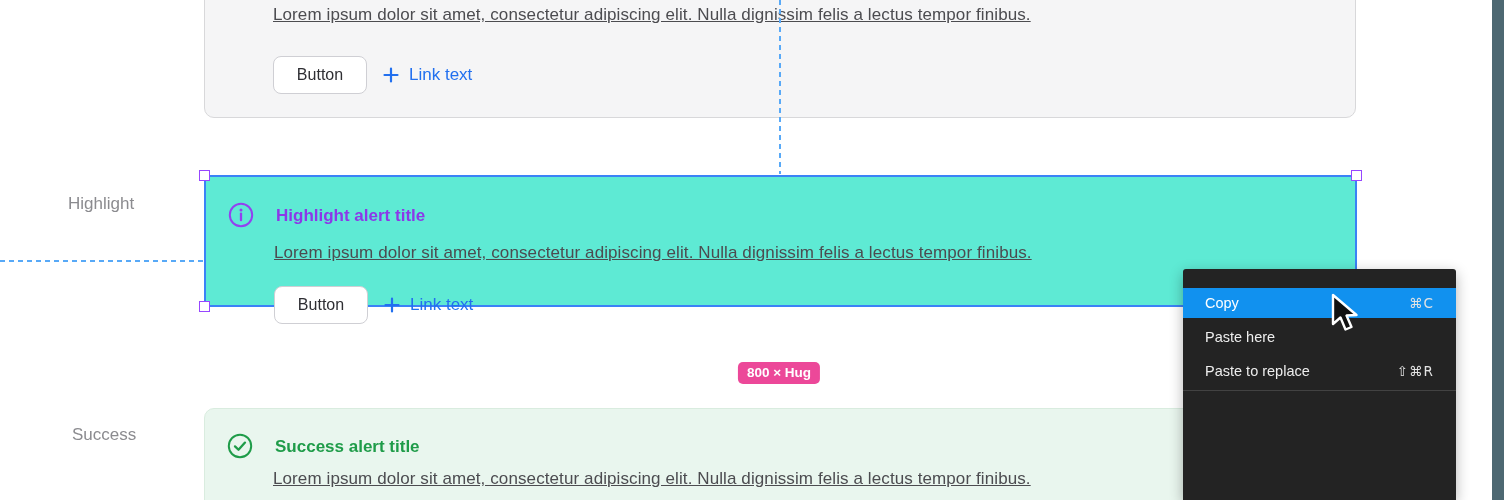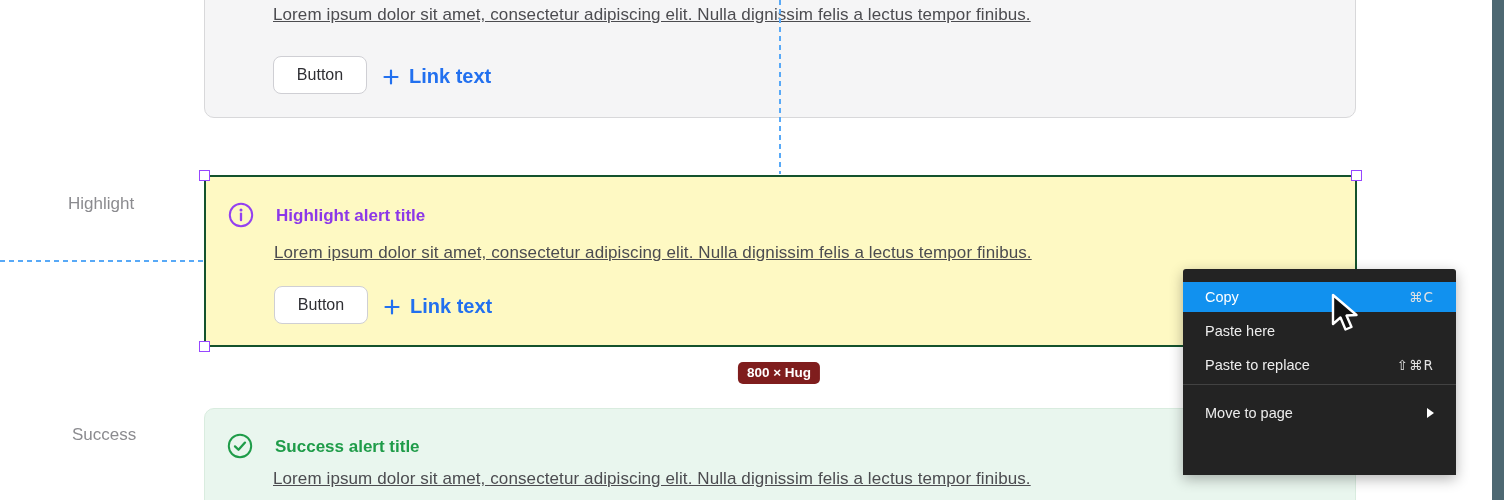--- a/index.html
+++ b/index.html
@@ -8,58 +8,58 @@
 
   .stage { position:relative; width:1504px; height:500px; overflow:hidden; background:#ffffff; }
 
   
   .alert-card { position:absolute; border-radius:10px; }
   .dotgrid { background-image: radial-gradient(rgba(0,0,0,0.035) 1px, transparent 1px); background-size:7px 7px; }
 
   .card-neutral { left:204px; top:-62px; width:1152px; height:180px;
                   background:#f5f5f6; border:1px solid #d8d8da; }
 
-  .card-highlight { left:204px; top:175px; width:1153px; height:172px;
-                    background:#fef9c3; border:2px solid #14532d; border-radius:0; }
+  .card-highlight { left:204px; top:175px; width:1153px; height:132px;
+                    background:#5eead4; border:2px solid #3b82f6; border-radius:0; }
 
   .card-success { left:204px; top:408px; width:1152px; height:152px;
                   background:#e9f6ee; border:1px solid #d9ecdf; }
 
   .alert-body { position:absolute; font-size:17px; color:#4c4c50; letter-spacing:.1px; white-space:nowrap;text-decoration:underline; }
   .alert-title { position:absolute; font-size:17px; font-weight:700; white-space:nowrap; }
   .title-purple { color:#8c38e8; }
   .title-green { color:#1f9c49; }
 
   .alert-icon { position:absolute; width:26px; height:26px; }
 
   .ui-button { position:absolute; width:94px; height:38px; background:#ffffff; border:1px solid #cfcfd4;
                border-radius:8px; font-size:16px; color:#2e2e33; display:flex; align-items:center;
                justify-content:center; font-family:"Liberation Sans", sans-serif; cursor:default; }
 
   .link-row { position:absolute; display:flex; align-items:center; gap:10px; }
-  .link-label { font-size:20px; font-weight:700; color:#2270ef; white-space:nowrap; }
+  .link-label { font-size:17px; font-weight:400; color:#2270ef; white-space:nowrap; }
 
   
   .section-label { position:absolute; font-size:17px; color:#8b8b8f; white-space:nowrap; }
 
   
   .sel-handle { position:absolute; width:11px; height:11px; background:#ffffff; border:1.5px solid #9747ff; }
 
   .guide-v { position:absolute; left:779px; top:0; width:2px; height:174px;
              background:repeating-linear-gradient(to bottom, #58a9f7 0 5px, transparent 5px 9px); }
   .guide-h { position:absolute; left:0; top:260px; width:203px; height:2px;
              background:repeating-linear-gradient(to right, #58a9f7 0 5px, transparent 5px 9px); }
 
   .size-badge { position:absolute; left:779px; top:362px; transform:translateX(-50%);
-                background:#7f1d1d; color:#ffffff; font-size:13.5px; font-weight:700;
+                background:#ec4899; color:#ffffff; font-size:13.5px; font-weight:700;
                 line-height:22px; height:22px; padding:0 9px; border-radius:5px; white-space:nowrap; }
 
   
-  .context-menu { position:absolute; left:1183px; top:269px; width:273px; height:206px;
-                  background:#232323; border-radius:3px 3px 0 0; padding-top:13px;
+  .context-menu { position:absolute; left:1183px; top:269px; width:273px; height:231px;
+                  background:#232323; border-radius:3px 3px 0 0; padding-top:19px;
                   box-shadow:0 4px 14px rgba(0,0,0,.3); }
   .menu-item { height:30px; margin-bottom:4px; padding:0 22px; display:flex; align-items:center;
                justify-content:space-between; font-size:14.5px; color:#ededed; cursor:default; white-space:nowrap; }
   .menu-item.highlighted { background:#1191ef; color:#ffffff; }
   .menu-shortcut { font-family:"DejaVu Sans", sans-serif; font-size:13.5px; color:#e3e3e3; letter-spacing:1px; }
   .menu-sep { height:1px; background:#424242; margin:4px 0 13px 0; }
   .submenu-arrow { width:0; height:0; border-top:5px solid transparent; border-bottom:5px solid transparent;
                    border-left:7px solid #ffffff; display:inline-block; }
 
   
@@ -127,24 +127,20 @@
       <span class="menu-shortcut">⌘C</span>
     </div>
     <div class="menu-item">
       <span>Paste here</span>
     </div>
     <div class="menu-item">
       <span>Paste to replace</span>
       <span class="menu-shortcut">⇧⌘R</span>
     </div>
     <div class="menu-sep"></div>
-    <div class="menu-item">
-      <span>Move to page</span>
-      <span class="submenu-arrow"></span>
-    </div>
   </div>
 
   <svg class="cursor" width="30" height="42" viewBox="0 0 30 42">
     <path d="M3 2 L3 31 L10.5 24.5 L15.5 36.5 L21.5 34 L16.5 22.5 L26.5 22 Z" fill="#111111" stroke="#ffffff" stroke-width="2.4" stroke-linejoin="round"></path>
   </svg>
 
   <div class="right-strip"></div>
 
 </div>
 

